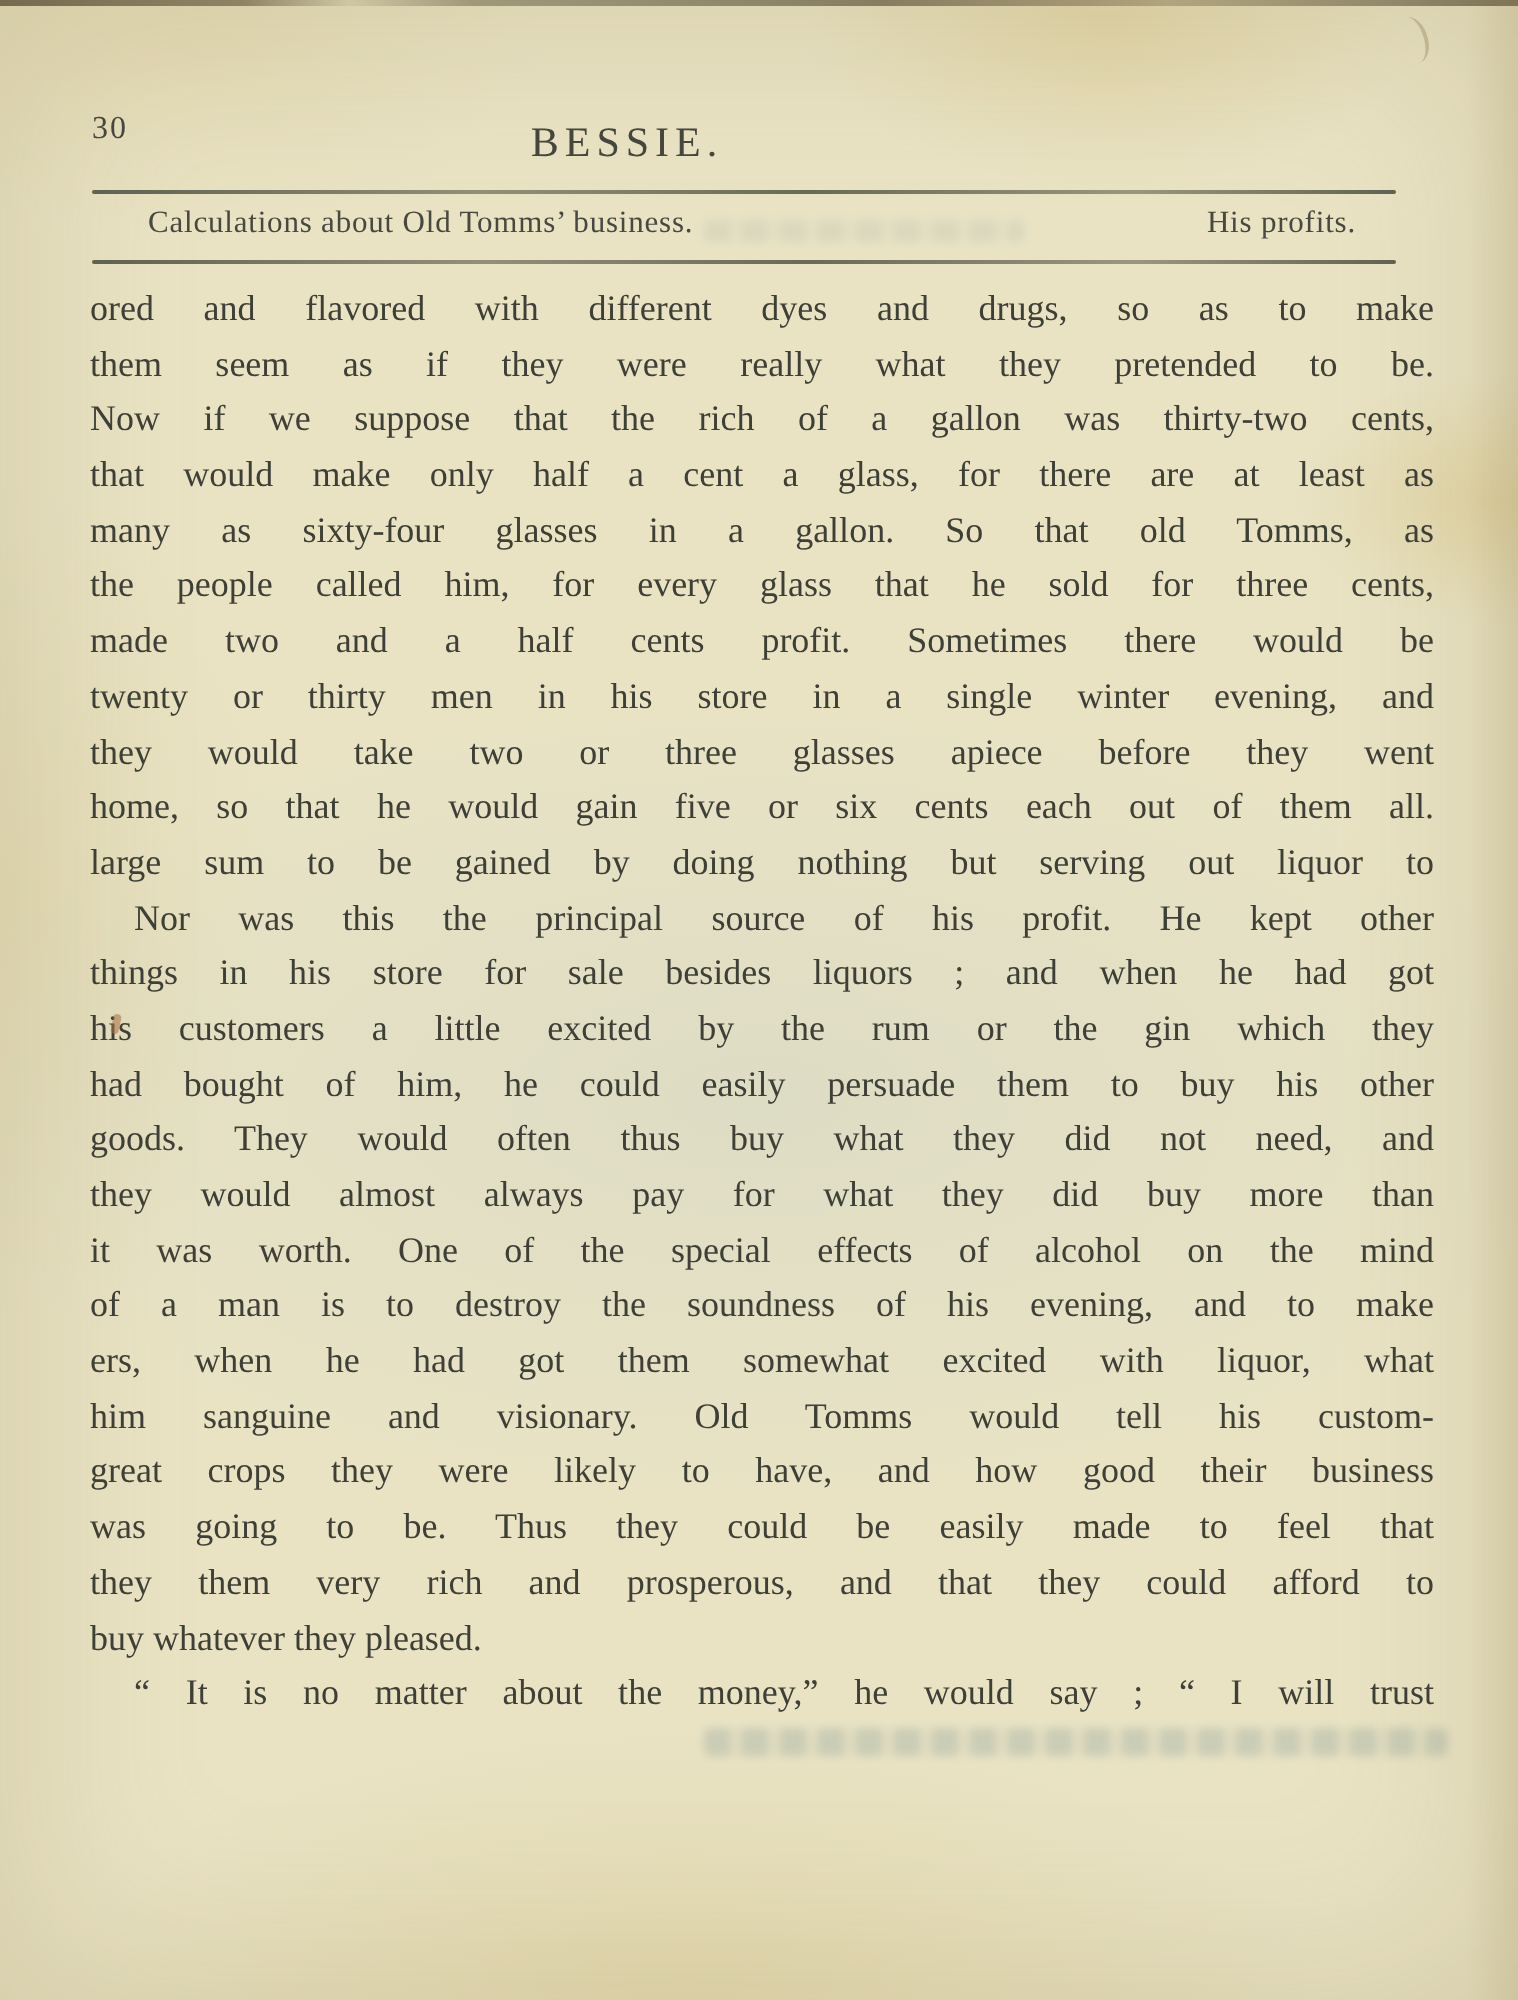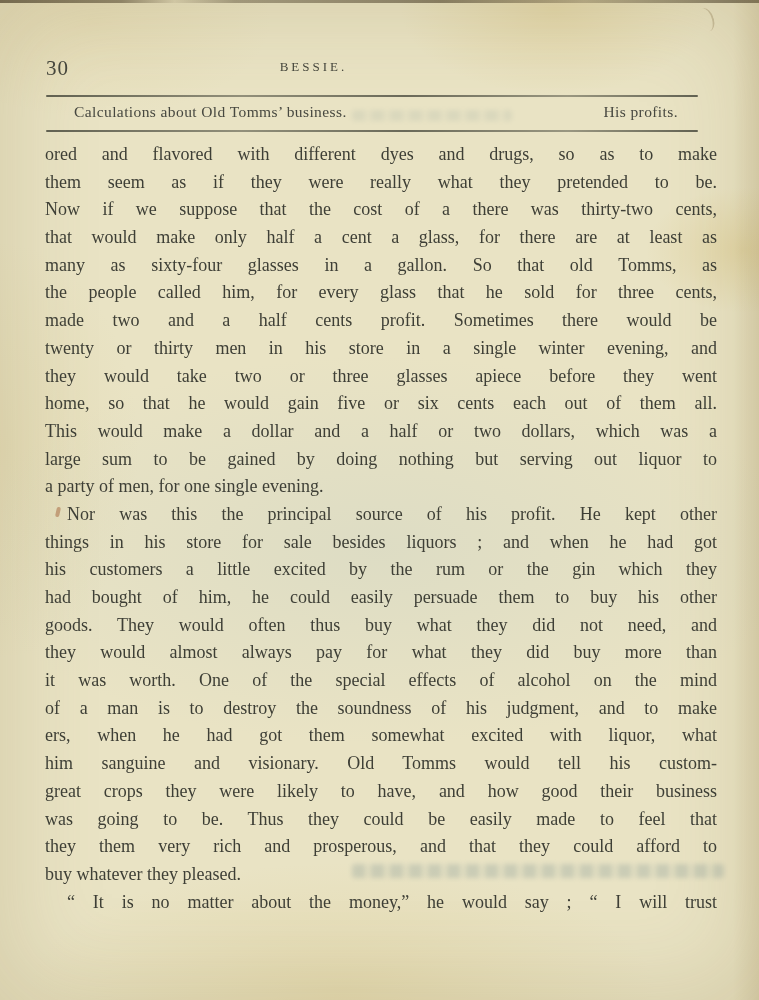--- a/index.html
+++ b/index.html
@@ -30,25 +30,25 @@
       rgba(62,50,28,0.80) 100%);
     opacity: 0.75;
   }
   .right-edge-shade {
     position: absolute; right: 0; top: 0; width: 26px; height: 1000px;
     background: linear-gradient(90deg, transparent, rgba(150,128,76,0.16));
   }
   
   .page-number {
     position: absolute; left: 46px; top: 56px;
-    font-size: 21px; letter-spacing: 1px; color: #45463c;
+    font-size: 16px; letter-spacing: 1px; color: #45463c;
   }
   .running-title {
     position: absolute; left: 0; top: 59px; width: 627px;
-    text-align: center; font-size: 13px; letter-spacing: 3px; color: #45463c;
+    text-align: center; font-size: 21px; letter-spacing: 3px; color: #45463c;
   }
   .rule {
     position: absolute; left: 46px; width: 652px; height: 2px;
     background: linear-gradient(90deg,
       rgba(74,75,62,0.85), rgba(74,75,62,0.55) 30%,
       rgba(74,75,62,0.80) 55%, rgba(74,75,62,0.50) 80%, rgba(74,75,62,0.85));
     border-radius: 1px;
   }
   .rule-top    { top: 95px; }
   .rule-bottom { top: 130px; }
@@ -110,39 +110,37 @@
   <div class="rule rule-top"></div>
   <div class="caption-row">
     <span>Calculations about Old Tomms’ business.</span>
     <span>His profits.</span>
   </div>
   <div class="rule rule-bottom"></div>
 
   <div class="body-text">
     <div class="ln">ored and flavored with different dyes and drugs, so as to make</div>
     <div class="ln">them seem as if they were really what they pretended to be.</div>
-    <div class="ln">Now if we suppose that the cost of a there was thirty-two cents,</div>
+    <div class="ln">Now if we suppose that the rich of a gallon was thirty-two cents,</div>
     <div class="ln">that would make only half a cent a glass, for there are at least as</div>
     <div class="ln">many as sixty-four glasses in a gallon.  So that old Tomms, as</div>
     <div class="ln">the people called him, for every glass that he sold for three cents,</div>
     <div class="ln">made two and a half cents profit.  Sometimes there would be</div>
     <div class="ln">twenty or thirty men in his store in a single winter evening, and</div>
     <div class="ln">they would take two or three glasses apiece before they went</div>
     <div class="ln">home, so that he would gain five or six cents each out of them all.</div>
-    <div class="ln">This would make a dollar and a half or two dollars, which was a</div>
     <div class="ln">large sum to be gained by doing nothing but serving out liquor to</div>
-    <div class="ln end">a party of men, for one single evening.</div>
     <div class="ln ind">Nor was this the principal source of his profit.  He kept other</div>
     <div class="ln">things in his store for sale besides liquors ; and when he had got</div>
     <div class="ln">his customers a little excited by the rum or the gin which they</div>
     <div class="ln">had bought of him, he could easily persuade them to buy his other</div>
     <div class="ln">goods.  They would often thus buy what they did not need, and</div>
     <div class="ln">they would almost always pay for what they did buy more than</div>
     <div class="ln">it was worth.  One of the special effects of alcohol on the mind</div>
-    <div class="ln">of a man is to destroy the soundness of his judgment, and to make</div>
+    <div class="ln">of a man is to destroy the soundness of his evening, and to make</div>
     <div class="ln">ers, when he had got them somewhat excited with liquor, what</div>
     <div class="ln">him sanguine and visionary.  Old Tomms would tell his custom-</div>
     <div class="ln">great crops they were likely to have, and how good their business</div>
     <div class="ln">was going to be.  Thus they could be easily made to feel that</div>
     <div class="ln">they them very rich and prosperous, and that they could afford to</div>
     <div class="ln end">buy whatever they pleased.</div>
     <div class="ln ind">“ It is no matter about the money,” he would say ; “ I will trust</div>
   </div>
 
   <div class="printer-tick"></div>

